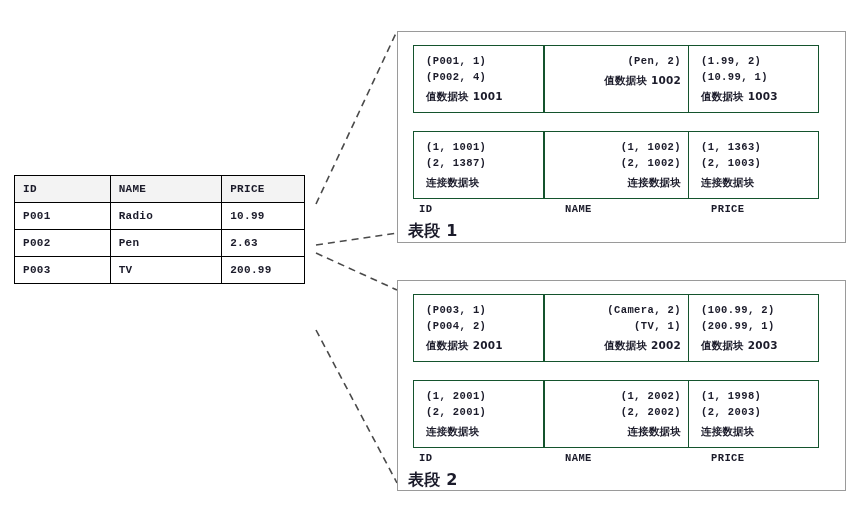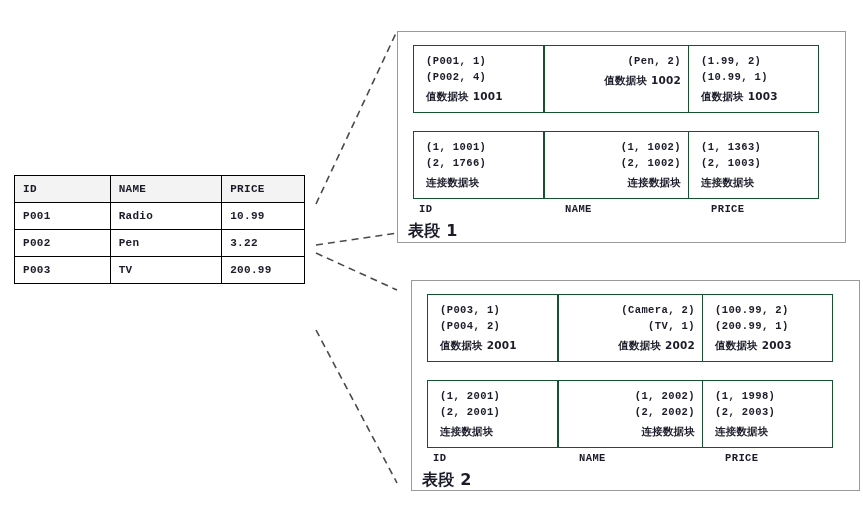--- a/index.html
+++ b/index.html
@@ -72,21 +72,20 @@
     left: 397px;
     top: 31px;
     width: 449px;
     height: 212px;
   }
   #segment-panel-2 {
     left: 397px;
     top: 280px;
     width: 449px;
     height: 211px;
-    margin-left: 14px;
   }
 
   
   .block-box {
     position: absolute;
     border: 1px solid #14532d;
     background: #ffffff;
     box-sizing: border-box;
     padding: 7px 8px 0 12px;
   }
@@ -168,21 +167,21 @@
     </thead>
     <tbody>
       <tr>
         <td>P001</td>
         <td>Radio</td>
         <td>10.99</td>
       </tr>
       <tr>
         <td>P002</td>
         <td>Pen</td>
-        <td>3.22</td>
+        <td>2.63</td>
       </tr>
       <tr>
         <td>P003</td>
         <td>TV</td>
         <td>200.99</td>
       </tr>
     </tbody>
   </table>
 
   <div class="segment-panel" id="segment-panel-1">
@@ -197,21 +196,21 @@
       <div class="block-caption">值数据块 1002</div>
     </div>
     <div class="block-box row-value colpos-3">
       <div class="block-line">(1.99, 2)</div>
       <div class="block-line">(10.99, 1)</div>
       <div class="block-caption">值数据块 1003</div>
     </div>
 
     <div class="block-box row-conn colpos-1">
       <div class="block-line">(1, 1001)</div>
-      <div class="block-line">(2, 1766)</div>
+      <div class="block-line">(2, 1387)</div>
       <div class="block-caption">连接数据块</div>
     </div>
     <div class="block-box row-conn colpos-2">
       <div class="block-line">(1, 1002)</div>
       <div class="block-line">(2, 1002)</div>
       <div class="block-caption">连接数据块</div>
     </div>
     <div class="block-box row-conn colpos-3">
       <div class="block-line">(1, 1363)</div>
       <div class="block-line">(2, 1003)</div>

